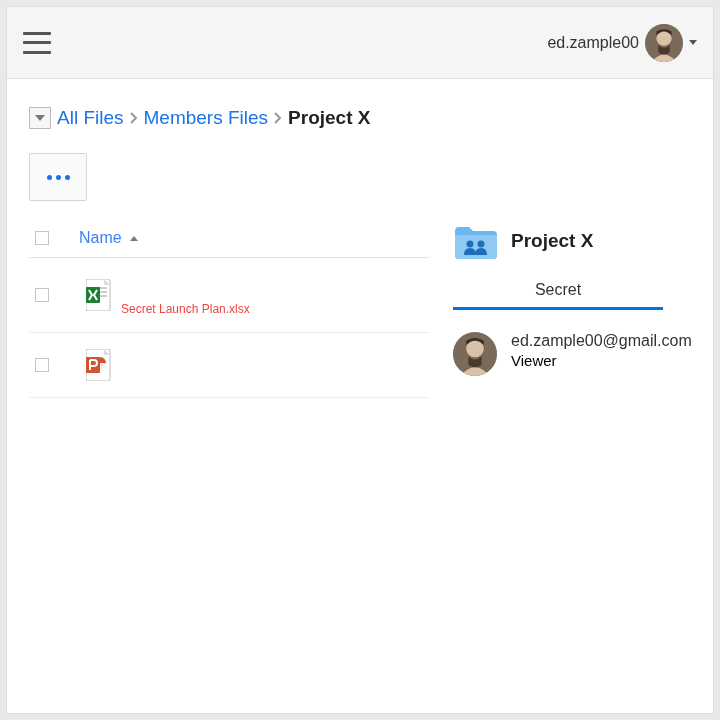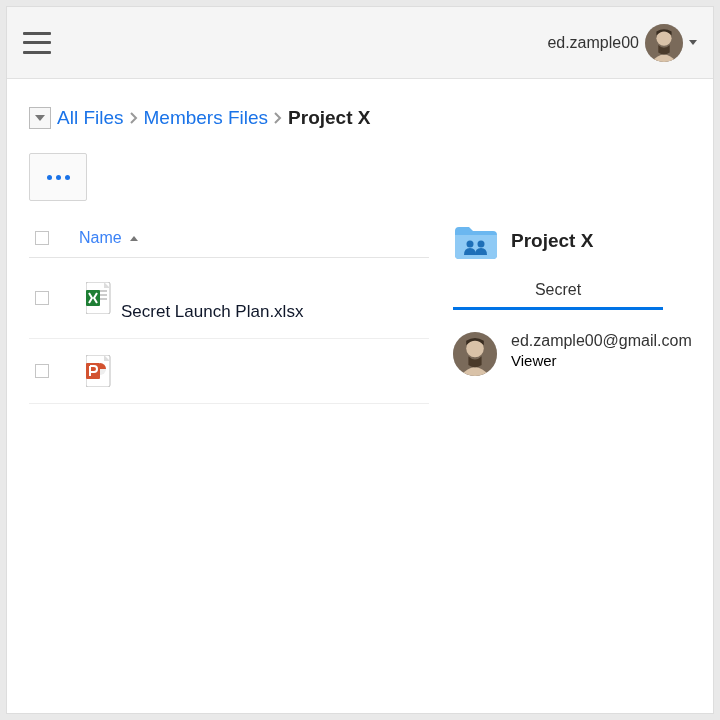--- a/index.html
+++ b/index.html
@@ -31,21 +31,21 @@
   
   .cols { display: flex; margin-top: 18px; }
   .files-col { flex: 0 0 400px; }
   .files-header { display: flex; align-items: center; border-bottom: 1px solid #e4e4e4; padding: 10px 0; }
   .chkcell { width: 50px; display: flex; align-items: center; justify-content: flex-start; padding-left: 6px; }
   .checkbox { width: 14px; height: 14px; border: 1px solid #c5c5c5; background: #fff; cursor: pointer; }
   .col-name { color: #3b82f6; font-size: 16px; display: flex; align-items: center; gap: 8px; cursor: pointer; }
   .sort-caret { width: 0; height: 0; border-left: 4px solid transparent; border-right: 4px solid transparent; border-bottom: 5px solid #777; }
   .file-row { display: flex; align-items: center; border-bottom: 1px solid #eee; padding: 16px 0; cursor: pointer; }
   .ficon { width: 42px; display: flex; align-items: center; justify-content: center; }
-  .fname { color: #0f172a; font-size: 17px; margin-top: 28px; }
+  .fname { color: #ef4444; font-size: 12px; margin-top: 28px; }
   
   .side { flex: 1; padding-left: 24px; padding-top: 4px; }
   .side-header { display: flex; align-items: center; gap: 14px; }
   .folder-icon svg { display: block; }
   .side-title { font-size: 19px; font-weight: 700; color: #222; }
   .tabs { margin-top: 22px; }
   .tab { text-align: center; width: 210px; color: #333; font-size: 16px; padding-bottom: 8px; border-bottom: 3px solid #0073e6; cursor: pointer; }
   .member { display: flex; align-items: flex-start; gap: 14px; margin-top: 22px; }
   .member .avatar { width: 44px; height: 44px; }
   .member-info { display: flex; flex-direction: column; }

